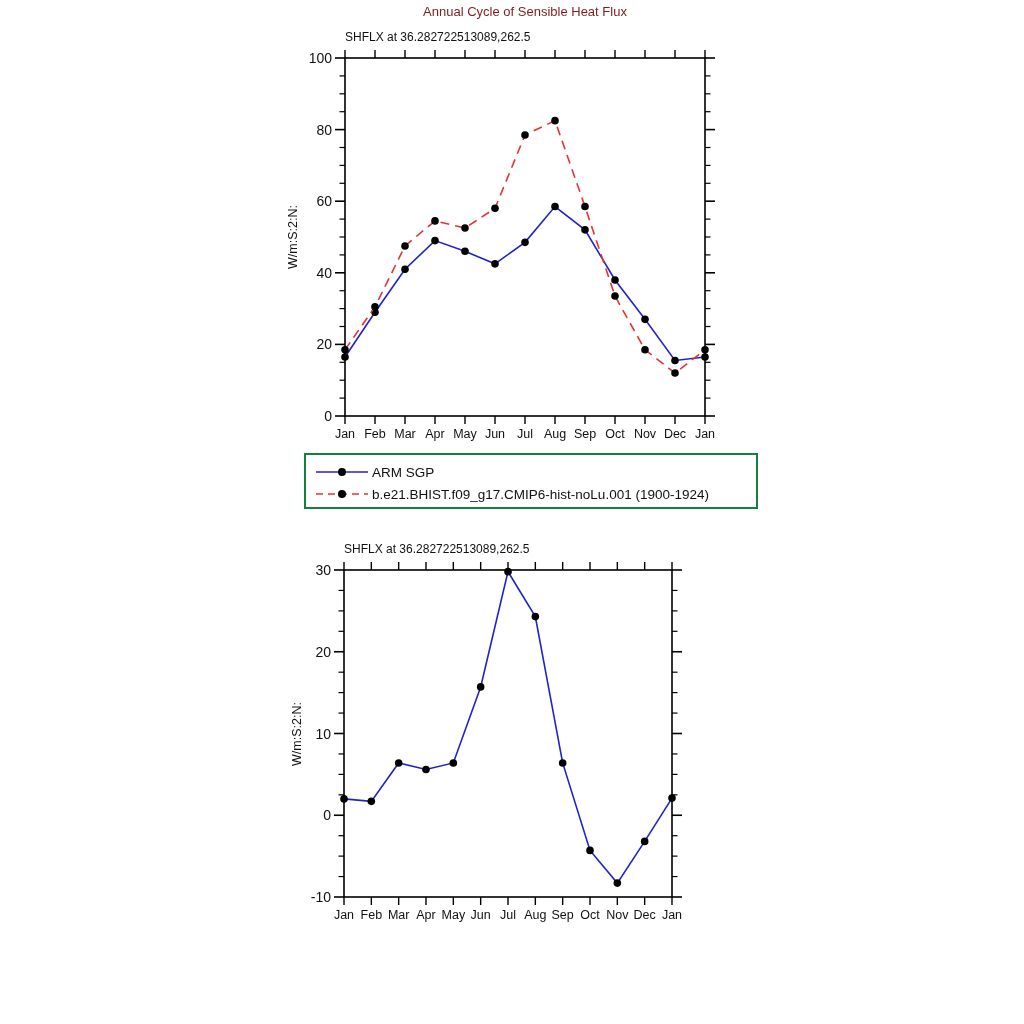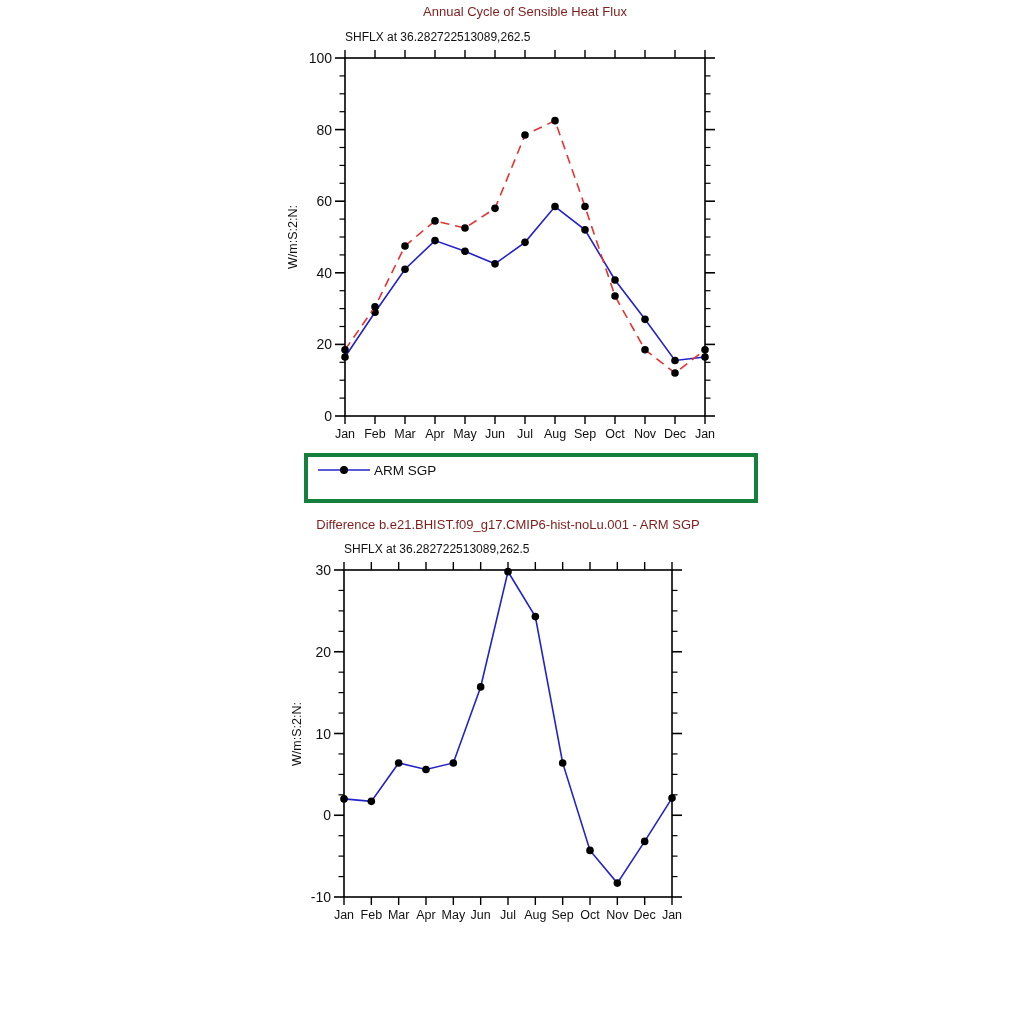--- a/index.html
+++ b/index.html
@@ -49,26 +49,26 @@
   .s0 { left: 345px; top: 30px; }
   .yl0 { left: 293px; top: 237px; }
   .t1 { left: 208px; top: 517px; width: 600px; }
   .s1 { left: 344px; top: 542px; }
   .yl1 { left: 297px; top: 734px; }
   #legend {
     position: absolute;
     left: 304px;
     top: 453px;
     width: 454px;
-    height: 50px;
-    border: 4px solid #15803d;
+    height: 56px;
+    border: 2px solid #15803d;
     background: #ffffff;
     display: flex;
     flex-direction: column;
-    justify-content: space-between;
+    justify-content: flex-end;
     box-sizing: border-box;
     padding: 2px 0 2px 8px;
   }
   .legend-row {
     display: flex;
     align-items: center;
     height: 22px;
   }
   .legend-sample { flex: 0 0 56px; }
   .legend-label {
@@ -300,19 +300,25 @@
   <div class="ylabel yl0">W/m:S:2:N:</div>
 
   <div id="legend">
     <div class="legend-row">
       <svg class="legend-sample" width="56" height="14">
         <line x1="2" y1="7" x2="54" y2="7" stroke-width="1.6" stroke="#2222cc"></line>
         <circle cx="28" cy="7" r="4" fill="#000000"></circle>
       </svg>
       <span class="legend-label">ARM SGP</span>
     </div>
+    <div class="legend-row">
+      <svg class="legend-sample" width="56" height="14">
+        <line x1="2" y1="7" x2="54" y2="7" stroke-width="1.6" stroke="#e63232" stroke-dasharray="7 5"></line>
+        <circle cx="28" cy="7" r="4" fill="#000000"></circle>
+      </svg>
+      <span class="legend-label">b.e21.BHIST.f09_g17.CMIP6-hist-noLu.001 (1900-1924)</span>
+    </div>
   </div>
 
-  <div class="title t1">Difference b.e21.BHIST.f09_g17.CMIP6-hist-noLu.001 - ARM SGP</div>
   <div class="subtitle s1">SHFLX at 36.282722513089,262.5</div>
   <div class="ylabel yl1">W/m:S:2:N:</div>
 
 </div>
 
 </body></html>

